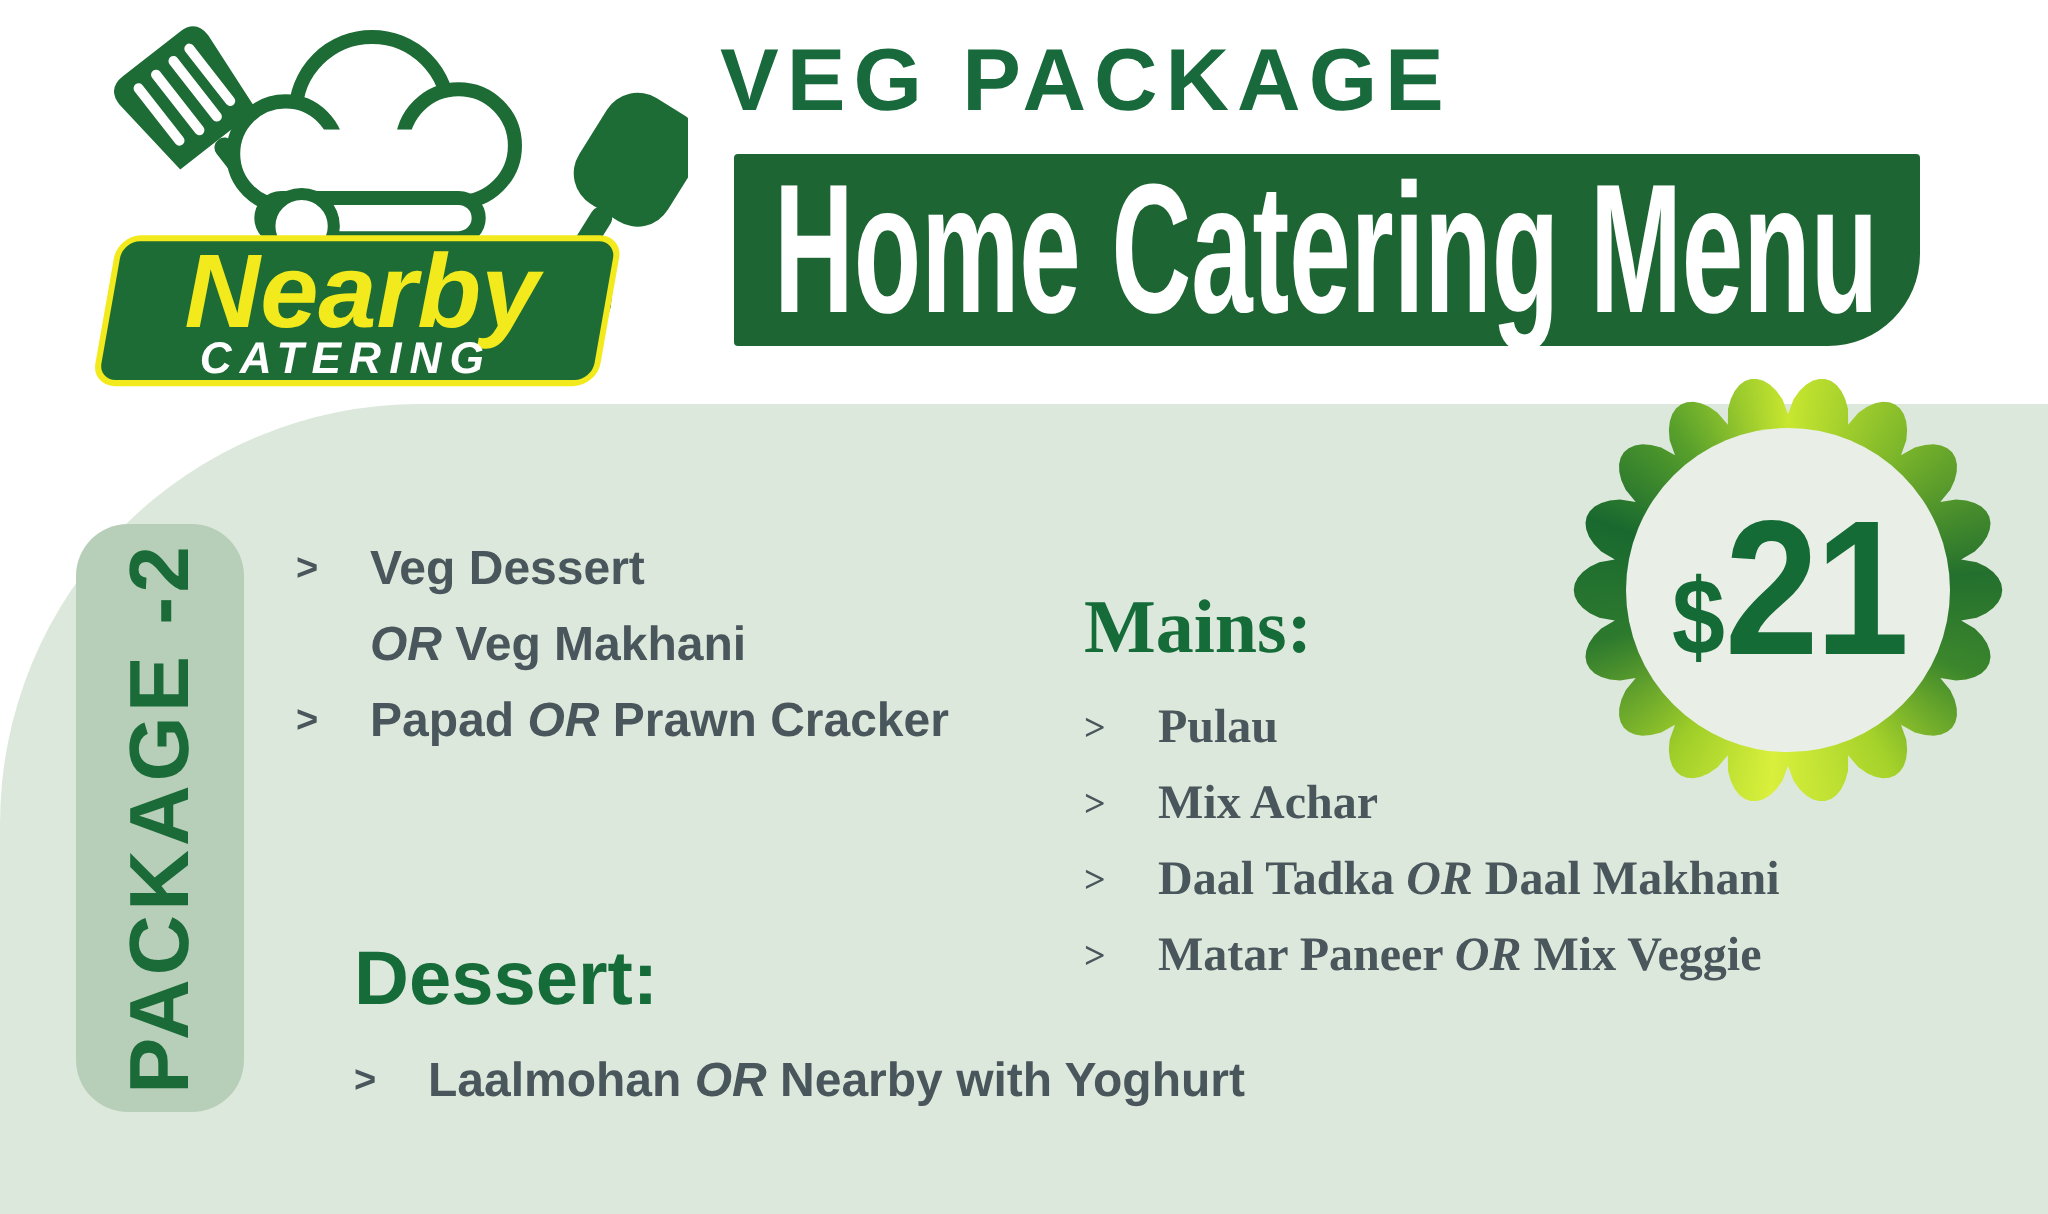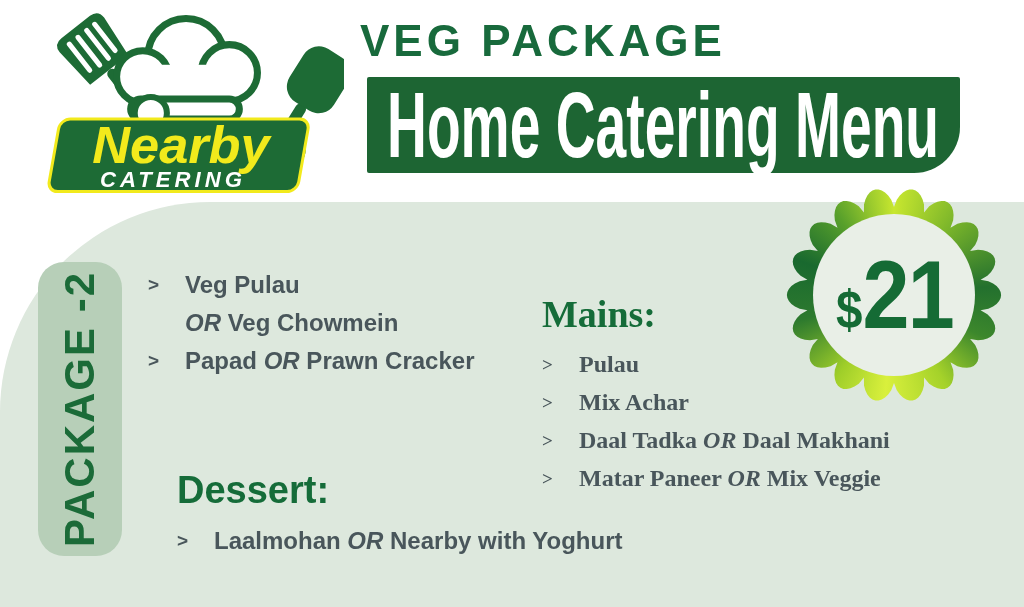--- a/index.html
+++ b/index.html
@@ -132,25 +132,25 @@
 
   <div class="panel"></div>
 
   <div class="package-pill">
     <span class="package-pill-label">PACKAGE -2</span>
   </div>
 
   <div class="section section-entree">
     <div class="menu-row">
       <span class="row-arrow">&gt;</span>
-      <span class="row-text"><span>Veg Pulau</span><b class="or"></b><span></span></span>
+      <span class="row-text"><span>Veg Dessert</span><b class="or"></b><span></span></span>
     </div>
     <div class="menu-row">
       <span class="row-arrow"></span>
-      <span class="row-text"><span></span><b class="or">OR</b><span> Veg Chowmein</span></span>
+      <span class="row-text"><span></span><b class="or">OR</b><span> Veg Makhani</span></span>
     </div>
     <div class="menu-row">
       <span class="row-arrow">&gt;</span>
       <span class="row-text"><span>Papad </span><b class="or">OR</b><span> Prawn Cracker</span></span>
     </div>
   </div>
 
   <div class="section section-dessert">
     <div class="section-heading">Dessert:</div>
     <div class="menu-row">

